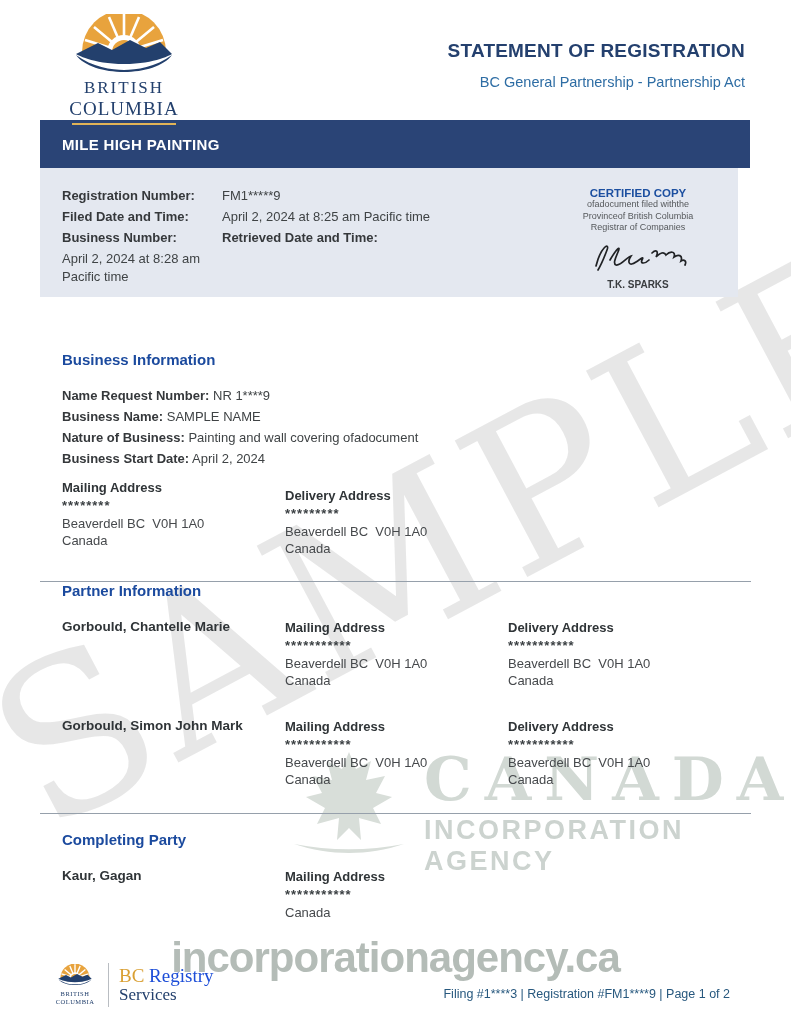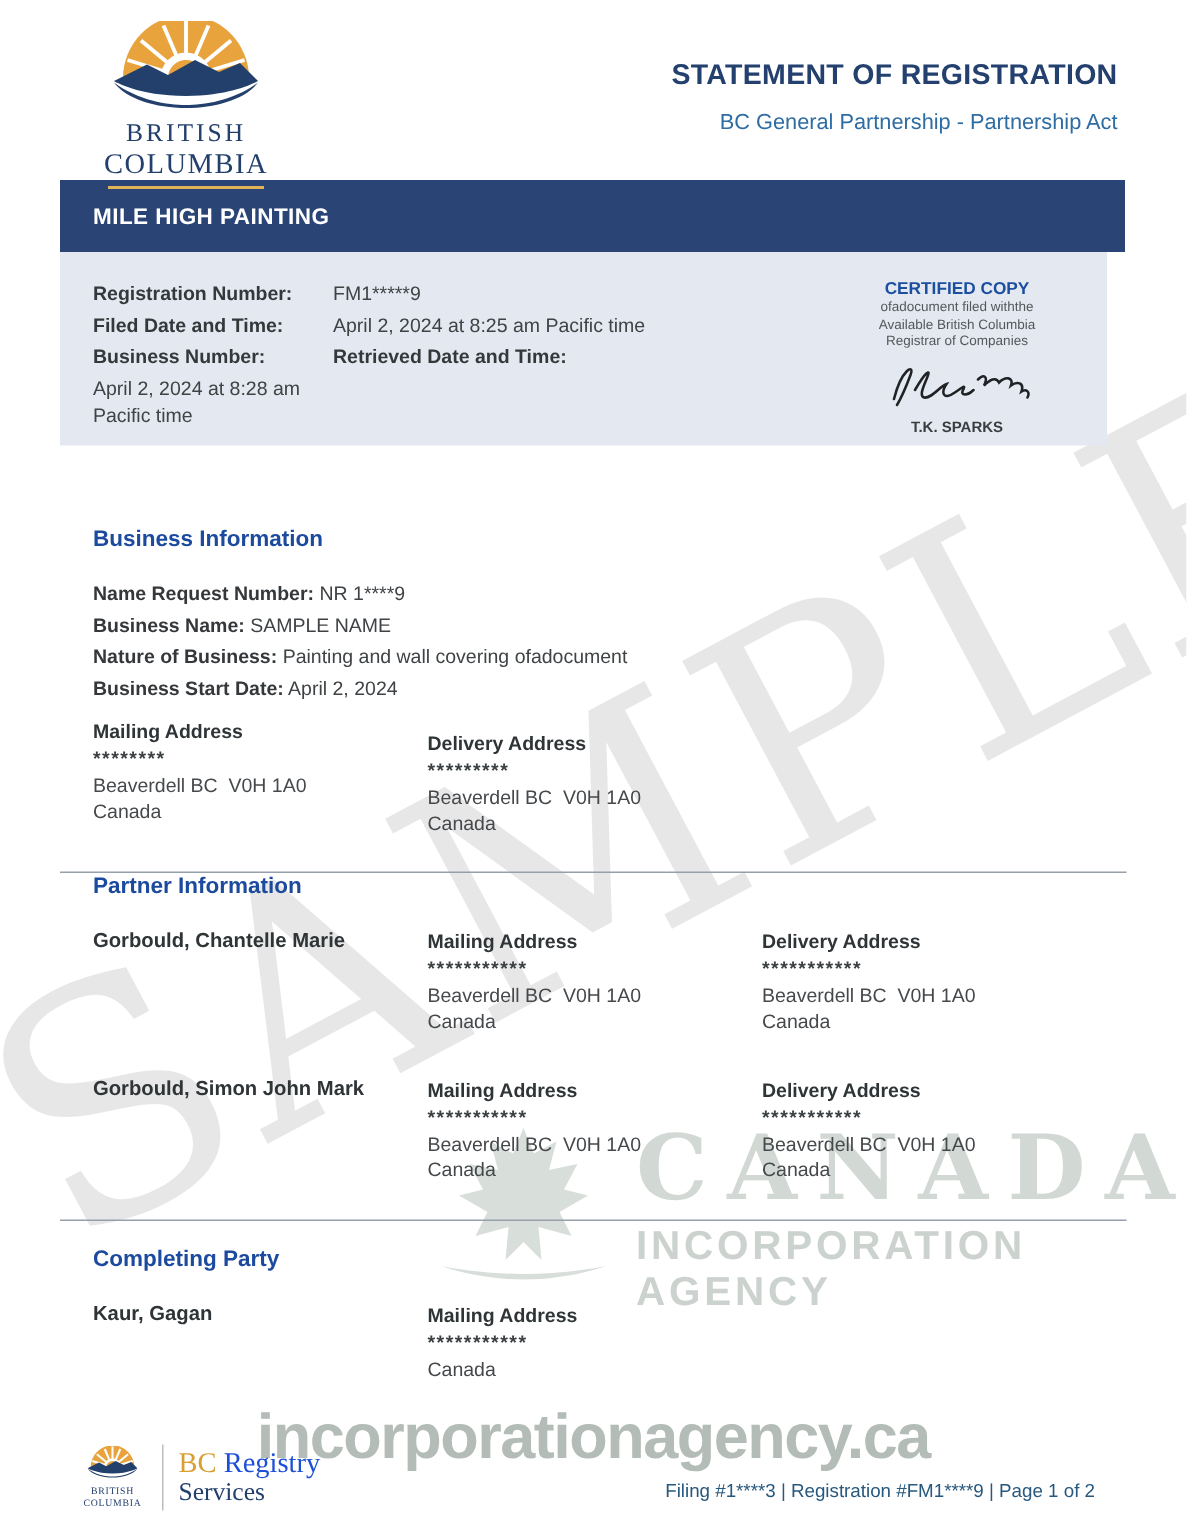--- a/index.html
+++ b/index.html
@@ -147,21 +147,21 @@
         <div class="reg-value">FM1*****9</div>
         <div class="reg-label">Filed Date and Time:</div>
         <div class="reg-value">April 2, 2024 at 8:25 am Pacific time</div>
         <div class="reg-label">Business Number:</div>
         <div class="reg-label">Retrieved Date and Time:</div>
         <div class="reg-value">April 2, 2024 at 8:28 am Pacific time</div>
       </div>
       <div class="certified">
         <div class="certified-title">CERTIFIED COPY</div>
         <div class="certified-line">ofadocument filed withthe</div>
-        <div class="certified-line">Available British Columbia</div>
+        <div class="certified-line">Provinceof British Columbia</div>
         <div class="certified-line">Registrar of Companies</div>
         <svg width="104" height="36" viewBox="0 0 104 36" style="margin-top:4px;">
           <path d="M10,28 C15,8 24,4 21,12 C18,20 15,27 12,32 M24,22 C31,10 35,7 32,14 C29,21 27,26 30,27 C35,28 41,19 45,18 C41,24 43,29 50,24 C56,20 58,18 56,22 C54,26 59,26 63,22 M66,15 C70,11 73,13 70,19 C74,15 78,13 80,17 C84,13 90,13 88,19 C92,16 97,17 95,23 C98,21 101,23 99,27" stroke="#202225" stroke-width="1.7" fill="none" stroke-linecap="round"></path>
         </svg>
         <div class="sig-name">T.K. SPARKS</div>
       </div>
     </div>
 
     <div class="section-heading h-business">Business Information</div>
     <div class="fields">

